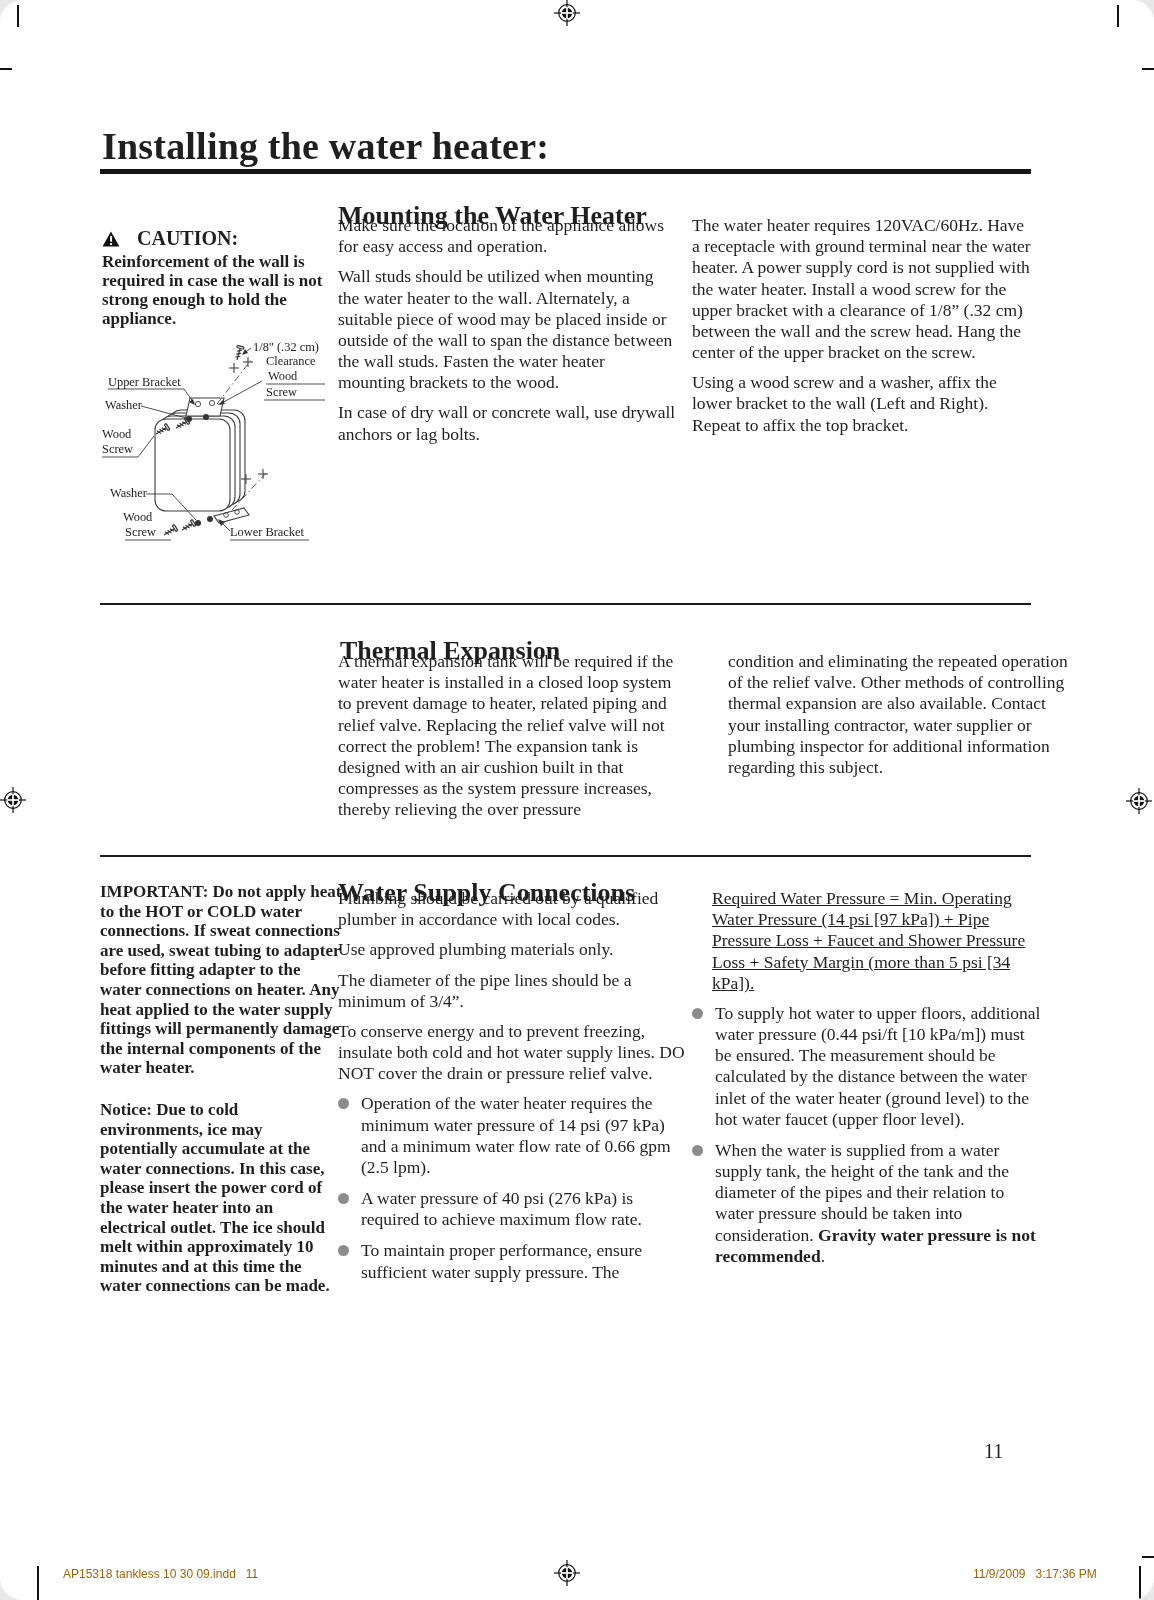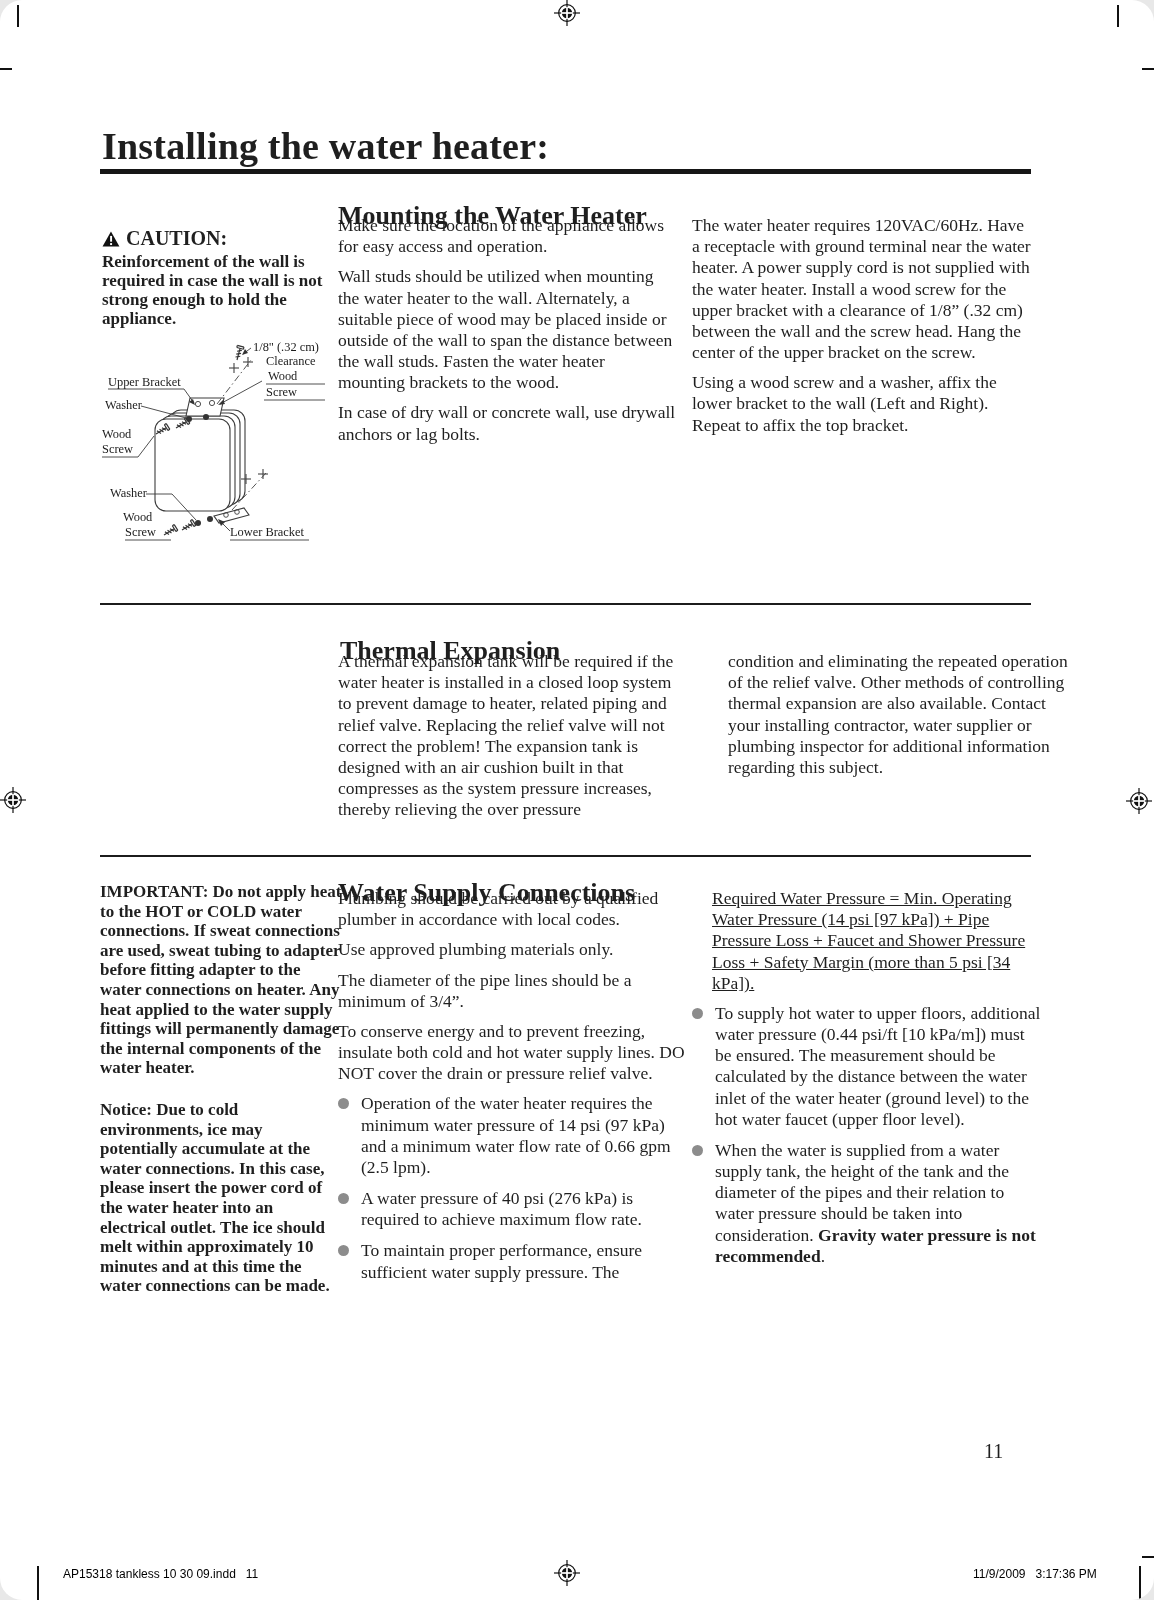--- a/index.html
+++ b/index.html
@@ -13,28 +13,28 @@
   .doc-title{left:102px;top:124px;font-size:38px;font-weight:bold;letter-spacing:.2px;}
   .title-rule{left:100px;top:169px;width:931px;height:5px;background:#161616;}
   .divider{left:100px;width:931px;height:2px;background:#1c1c1c;}
   .section-h{font-size:26px;font-weight:bold;margin-top:20px;}
   
   .col{font-size:17.5px;line-height:1.21;}
   .col p{margin:0 0 9px 0;}
   .boldcol{font-weight:bold;font-size:17px;line-height:19.6px;}
   .boldcol p{margin:0 0 22px 0;}
   
-  .caution-title{display:flex;align-items:center;gap:6px;font-size:20px;font-weight:bold;margin:0 0 2px 0;}
+  .caution-title{display:flex;align-items:center;gap:17px;font-size:20px;font-weight:bold;margin:0 0 2px 0;}
   .caution-title svg{display:block;}
   
   .bullet{position:relative;padding-left:23px;margin:0 0 10px 0;}
   .bullet .dot{position:absolute;left:0;top:5px;width:11px;height:11px;border-radius:50%;}
   .indent{padding-left:20px;text-decoration:underline;}
   
-  .slug{font-family:"Liberation Sans","DejaVu Sans",sans-serif;font-size:12px;color:#000000;white-space:pre;}
+  .slug{font-family:"Liberation Sans","DejaVu Sans",sans-serif;font-size:12px;color:#a16207;white-space:pre;}
   .pageno{font-size:20px;}
   
   .mark{background:#111;}
   
   .diagram text{font-family:"Liberation Serif","DejaVu Serif",serif;font-size:12.4px;fill:#1c1c1c;}
   .diagram .ln{stroke:#3c3c3c;stroke-width:.9;fill:none;}
   .diagram .shape{stroke:#3c3c3c;stroke-width:1.1;fill:#fff;}
   .diagram .fillc{fill:#333;stroke:none;}
   .diagram .dash{stroke:#555;stroke-width:1;fill:none;stroke-dasharray:7 3 1.5 3;}
   .diagram .plus{stroke:#444;stroke-width:1.1;}

